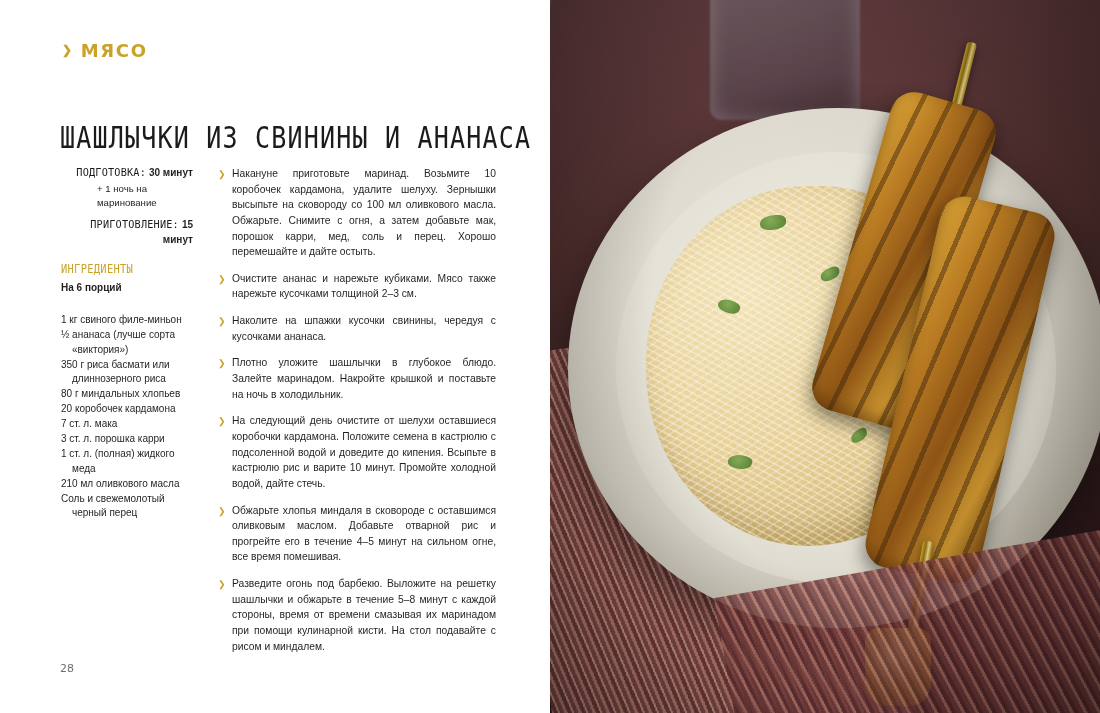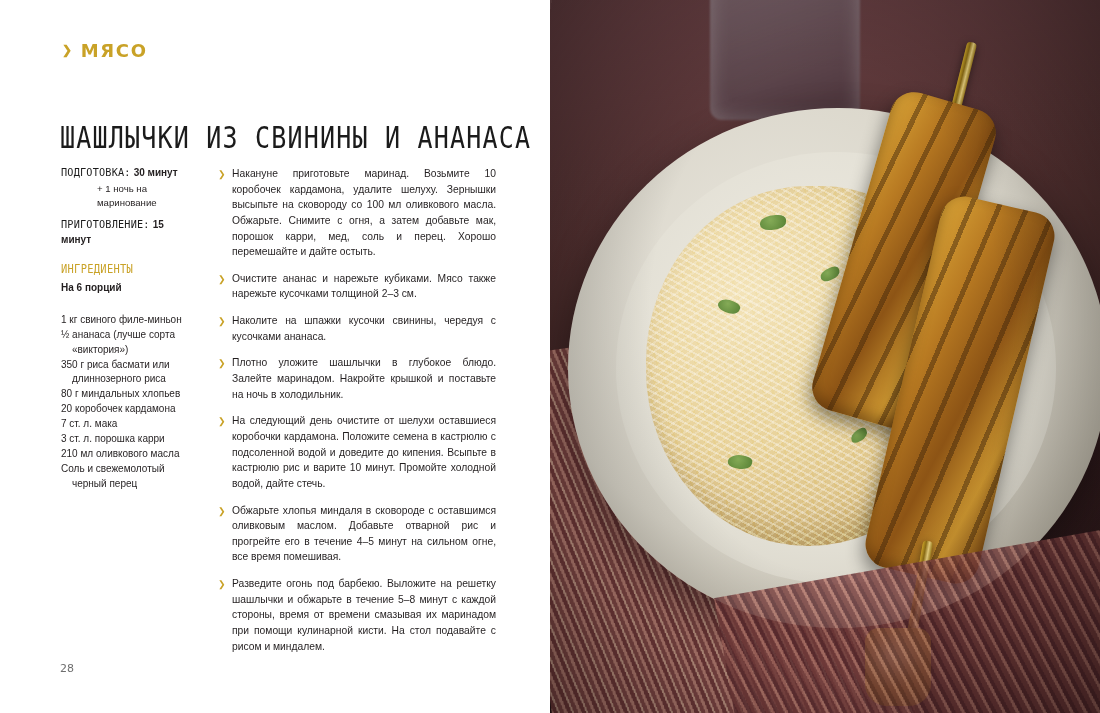--- a/index.html
+++ b/index.html
@@ -77,20 +77,21 @@
     left: 61px;
     top: 165px;
     width: 132px;
     font-size: 10.5px;
     line-height: 1.42;
     color: #231f20;
   }
   .meta-line {
     margin-bottom: 2px;
     font-size: 10.6px;
+    text-align: right;
   }
   .meta-key {
     font-family: "DejaVu Sans Mono", monospace;
     letter-spacing: 0.2px;
     font-size: 10.2px;
     color: #1b1b1b;
     transform: scaleY(1.1);
     display: inline-block;
   }
   .meta-val {
@@ -346,20 +347,21 @@
       <div class="ing-portions">На 6 порций</div>
 
       <ul class="ing-list">
         <li><span>1 кг свиного филе-миньон</span></li>
         <li><span>½ ананаса (лучше сорта</span><span class="cont">«виктория»)</span></li>
         <li><span>350 г риса басмати или</span><span class="cont">длиннозерного риса</span></li>
         <li><span>80 г миндальных хлопьев</span></li>
         <li><span>20 коробочек кардамона</span></li>
         <li><span>7 ст. л. мака</span></li>
         <li><span>3 ст. л. порошка карри</span></li>
+        <li><span>1 ст. л. (полная) жидкого</span><span class="cont">меда</span></li>
         <li><span>210 мл оливкового масла</span></li>
         <li><span>Соль и свежемолотый</span><span class="cont">черный перец</span></li>
       </ul>
     </div>
 
     <div class="steps-col">
       <div class="step">
         <span class="bullet">❯</span>
         <span>Накануне приготовьте маринад. Возьмите 10 коробочек кардамона, удалите шелуху. Зернышки высыпьте на сковороду со 100 мл оливкового масла. Обжарьте. Снимите с огня, а затем добавьте мак, порошок карри, мед, соль и перец. Хорошо перемешайте и дайте остыть.</span>
       </div>

